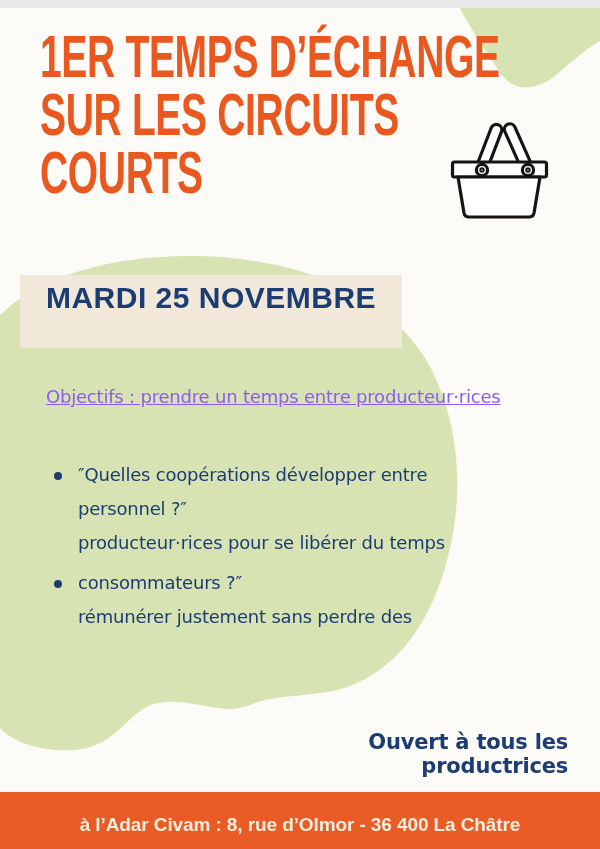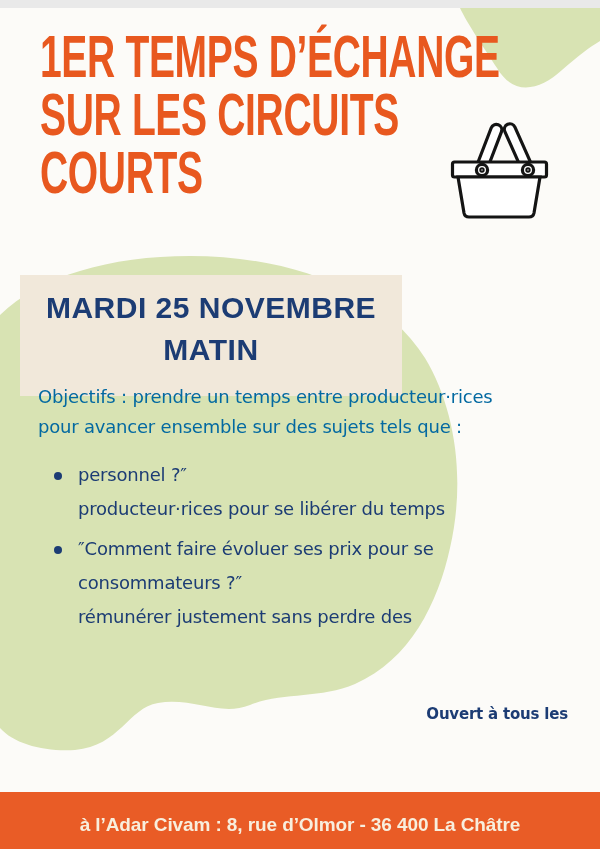--- a/index.html
+++ b/index.html
@@ -10,38 +10,38 @@
   }
   .blobs{position:absolute;left:0;top:0;width:600px;height:849px;pointer-events:none;}
   .title{
     position:absolute;left:40px;top:20px;width:640px;
     color:#E8581F;font-family:"Liberation Sans",sans-serif;font-weight:700;
     font-size:60px;line-height:58px;letter-spacing:-0.5px;white-space:nowrap;
     transform:scaleX(0.65);transform-origin:0 0;
   }
   .basket{position:absolute;left:450px;top:110px;width:102px;height:106px;}
   .banner{
-    position:absolute;left:20px;top:267px;width:382px;height:121px;
+    position:absolute;left:20px;top:267px;width:382px;height:73px;
     background:#F1E8DA;color:#1C3C74;text-align:center;box-sizing:border-box;
     font-family:"Liberation Sans",sans-serif;font-weight:700;
-    font-size:30px;line-height:42px;padding-top:12px;letter-spacing:0.5px;
+    font-size:30px;line-height:42px;padding-top:2px;letter-spacing:0.5px;
   }
   .intro{
-    position:absolute;left:38px;top:374px;color:#0369a1;
-    font-size:18px;line-height:30px;letter-spacing:-0.2px;white-space:nowrap;
+    position:absolute;left:46px;top:374px;color:#8b5cf6;
+    font-size:18px;line-height:30px;letter-spacing:-0.2px;white-space:nowrap;text-decoration:underline;
   }
   .bullets{
     position:absolute;left:52px;top:450px;color:#1C3C74;
     font-size:18px;line-height:34px;letter-spacing:-0.2px;
   }
   .bullet-item{position:relative;padding-left:26px;margin-bottom:6px;white-space:nowrap;}
   .bullet-dot{position:absolute;left:2px;top:14px;width:8px;height:8px;border-radius:50%;background:#1C3C74;}
   .audience{
-    position:absolute;right:32px;top:694px;text-align:right;color:#1C3C74;
-    font-size:15px;font-weight:700;line-height:24px;letter-spacing:-0.2px;
+    position:absolute;right:32px;top:722px;text-align:right;color:#1C3C74;
+    font-size:21px;font-weight:700;line-height:24px;letter-spacing:-0.2px;
   }
   .footer{
     position:absolute;left:0;top:784px;width:600px;height:65px;background:#E95C26;
     display:flex;align-items:center;justify-content:center;
   }
   .footer-text{
     color:#F8EEDD;font-size:19px;font-weight:700;letter-spacing:-0.1px;
     font-family:"Liberation Sans",sans-serif;
   }
 </style>
@@ -80,43 +80,42 @@
       <path d="M 8 59 L 14 95 Q 14.8 99 19 99 L 79 99 Q 83.2 99 84 95 L 90 59 Z"></path>
       <circle cx="32" cy="52" r="5.6"></circle>
       <circle cx="78" cy="52" r="5.6"></circle>
       <circle cx="32" cy="52" r="1.7" fill="none" stroke-width="2"></circle>
       <circle cx="78" cy="52" r="1.7" fill="none" stroke-width="2"></circle>
     </g>
   </svg>
 
   <div class="banner">
     <div>MARDI 25 NOVEMBRE</div>
-    <div>MATIN</div>
   </div>
 
   <div class="intro">
     <div>Objectifs : prendre un temps entre producteur·rices</div>
-    <div>pour avancer ensemble sur des sujets tels que :</div>
   </div>
 
   <div class="bullets">
     <div class="bullet-item">
       <span class="bullet-dot"></span>
+      <div>″Quelles coopérations développer entre</div>
       <div>personnel ?″</div>
       <div>producteur·rices pour se libérer du temps</div>
     </div>
     <div class="bullet-item">
       <span class="bullet-dot"></span>
-      <div>″Comment faire évoluer ses prix pour se</div>
       <div>consommateurs ?″</div>
       <div>rémunérer justement sans perdre des</div>
     </div>
   </div>
 
   <div class="audience">
     <div>Ouvert à tous les</div>
+    <div>productrices</div>
   </div>
 
   <div class="footer">
     <span class="footer-text">à l’Adar Civam : 8, rue d’Olmor - 36 400 La Châtre</span>
   </div>
 
 </div>
 
 </body></html>

